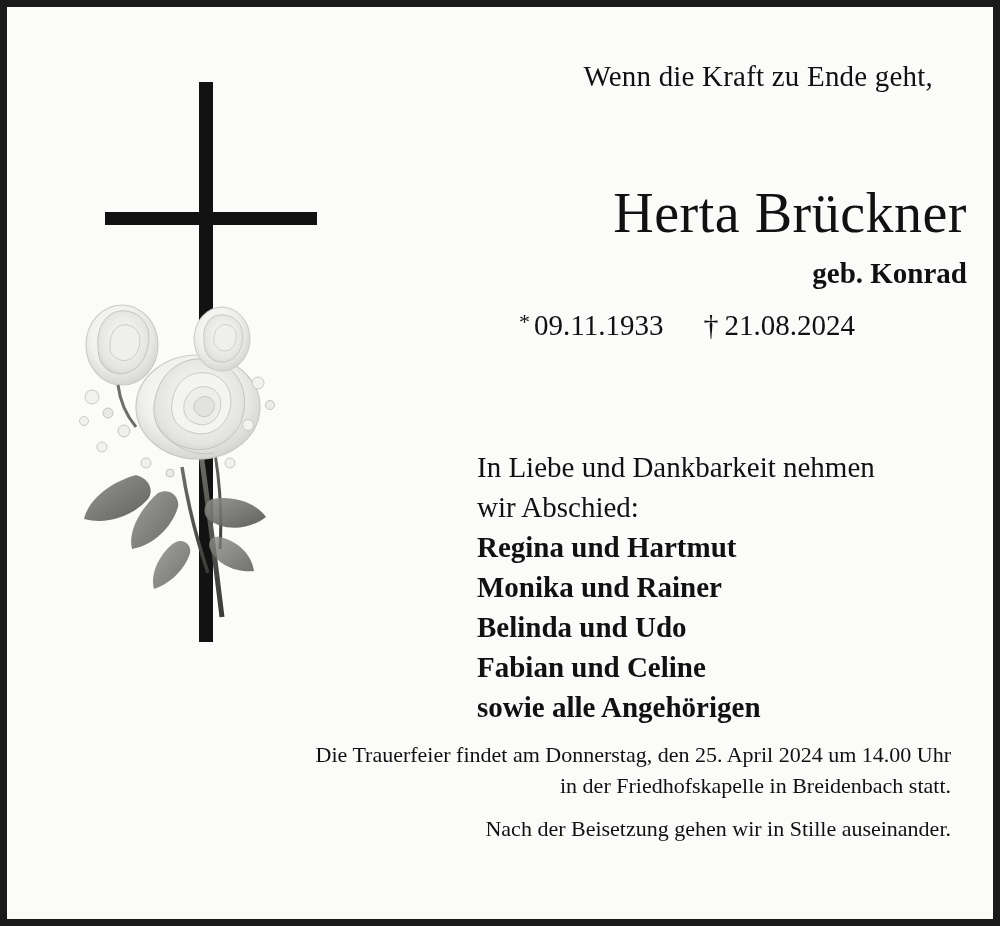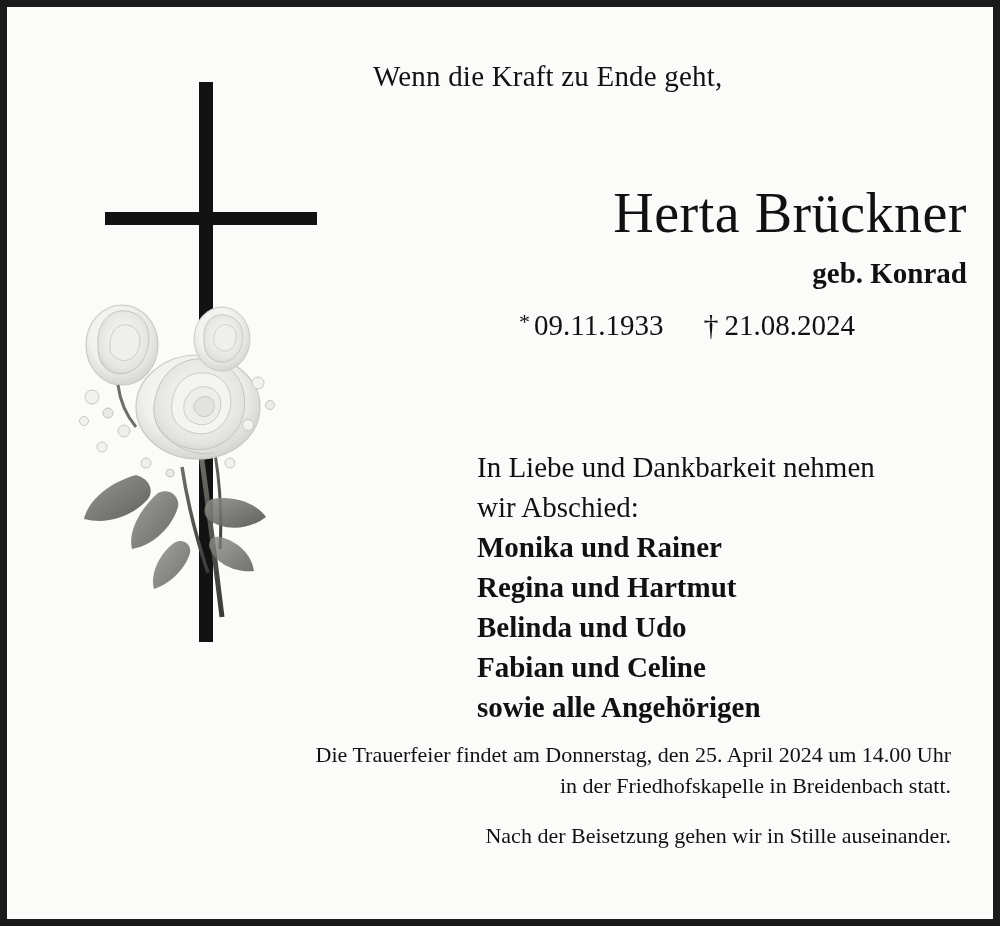--- a/index.html
+++ b/index.html
@@ -38,21 +38,21 @@
     background: #fbfbfa;
     box-sizing: border-box;
   }
 
   
   .verse {
     position: absolute;
     right: 60px;
     top: 48px;
     width: 560px;
-    text-align: left;
+    text-align: right;
     font-size: 29px;
     line-height: 1.5;
     letter-spacing: 0.2px;
   }
   .verse div {
     white-space: nowrap;
   }
 
   
   .cross-wrap {
@@ -151,21 +151,21 @@
   .footer {
     position: absolute;
     left: 42px;
     right: 42px;
     top: 732px;
     font-size: 22px;
     line-height: 1.42;
     text-align: right;
   }
   .footer .para-2 {
-    margin-top: 19px;
+    margin-top: 12px;
   }
 </style>
 </head>
 <body>
 
 <div class="page">
   <div class="inner">
 
     <div class="verse">
       <div>Wenn die Kraft zu Ende geht,</div>
@@ -254,22 +254,22 @@
         </span>
         <span class="date-item">
           <span class="dagger">†</span><span>21.08.2024</span>
         </span>
       </div>
     </div>
 
     <div class="mourners">
       <div class="line">In Liebe und Dankbarkeit nehmen</div>
       <div class="line">wir Abschied:</div>
+      <div class="line names">Regina und Hartmut</div>
       <div class="line names">Monika und Rainer</div>
-      <div class="line names">Regina und Hartmut</div>
       <div class="line names">Belinda und Udo</div>
       <div class="line names">Fabian und Celine</div>
       <div class="line names">sowie alle Angehörigen</div>
     </div>
 
     <div class="footer">
       <div>Die Trauerfeier findet am Donnerstag, den 25. April 2024 um 14.00 Uhr</div>
       <div>in der Friedhofskapelle in Breidenbach statt.</div>
       <div class="para-2">Nach der Beisetzung gehen wir in Stille auseinander.</div>
     </div>

